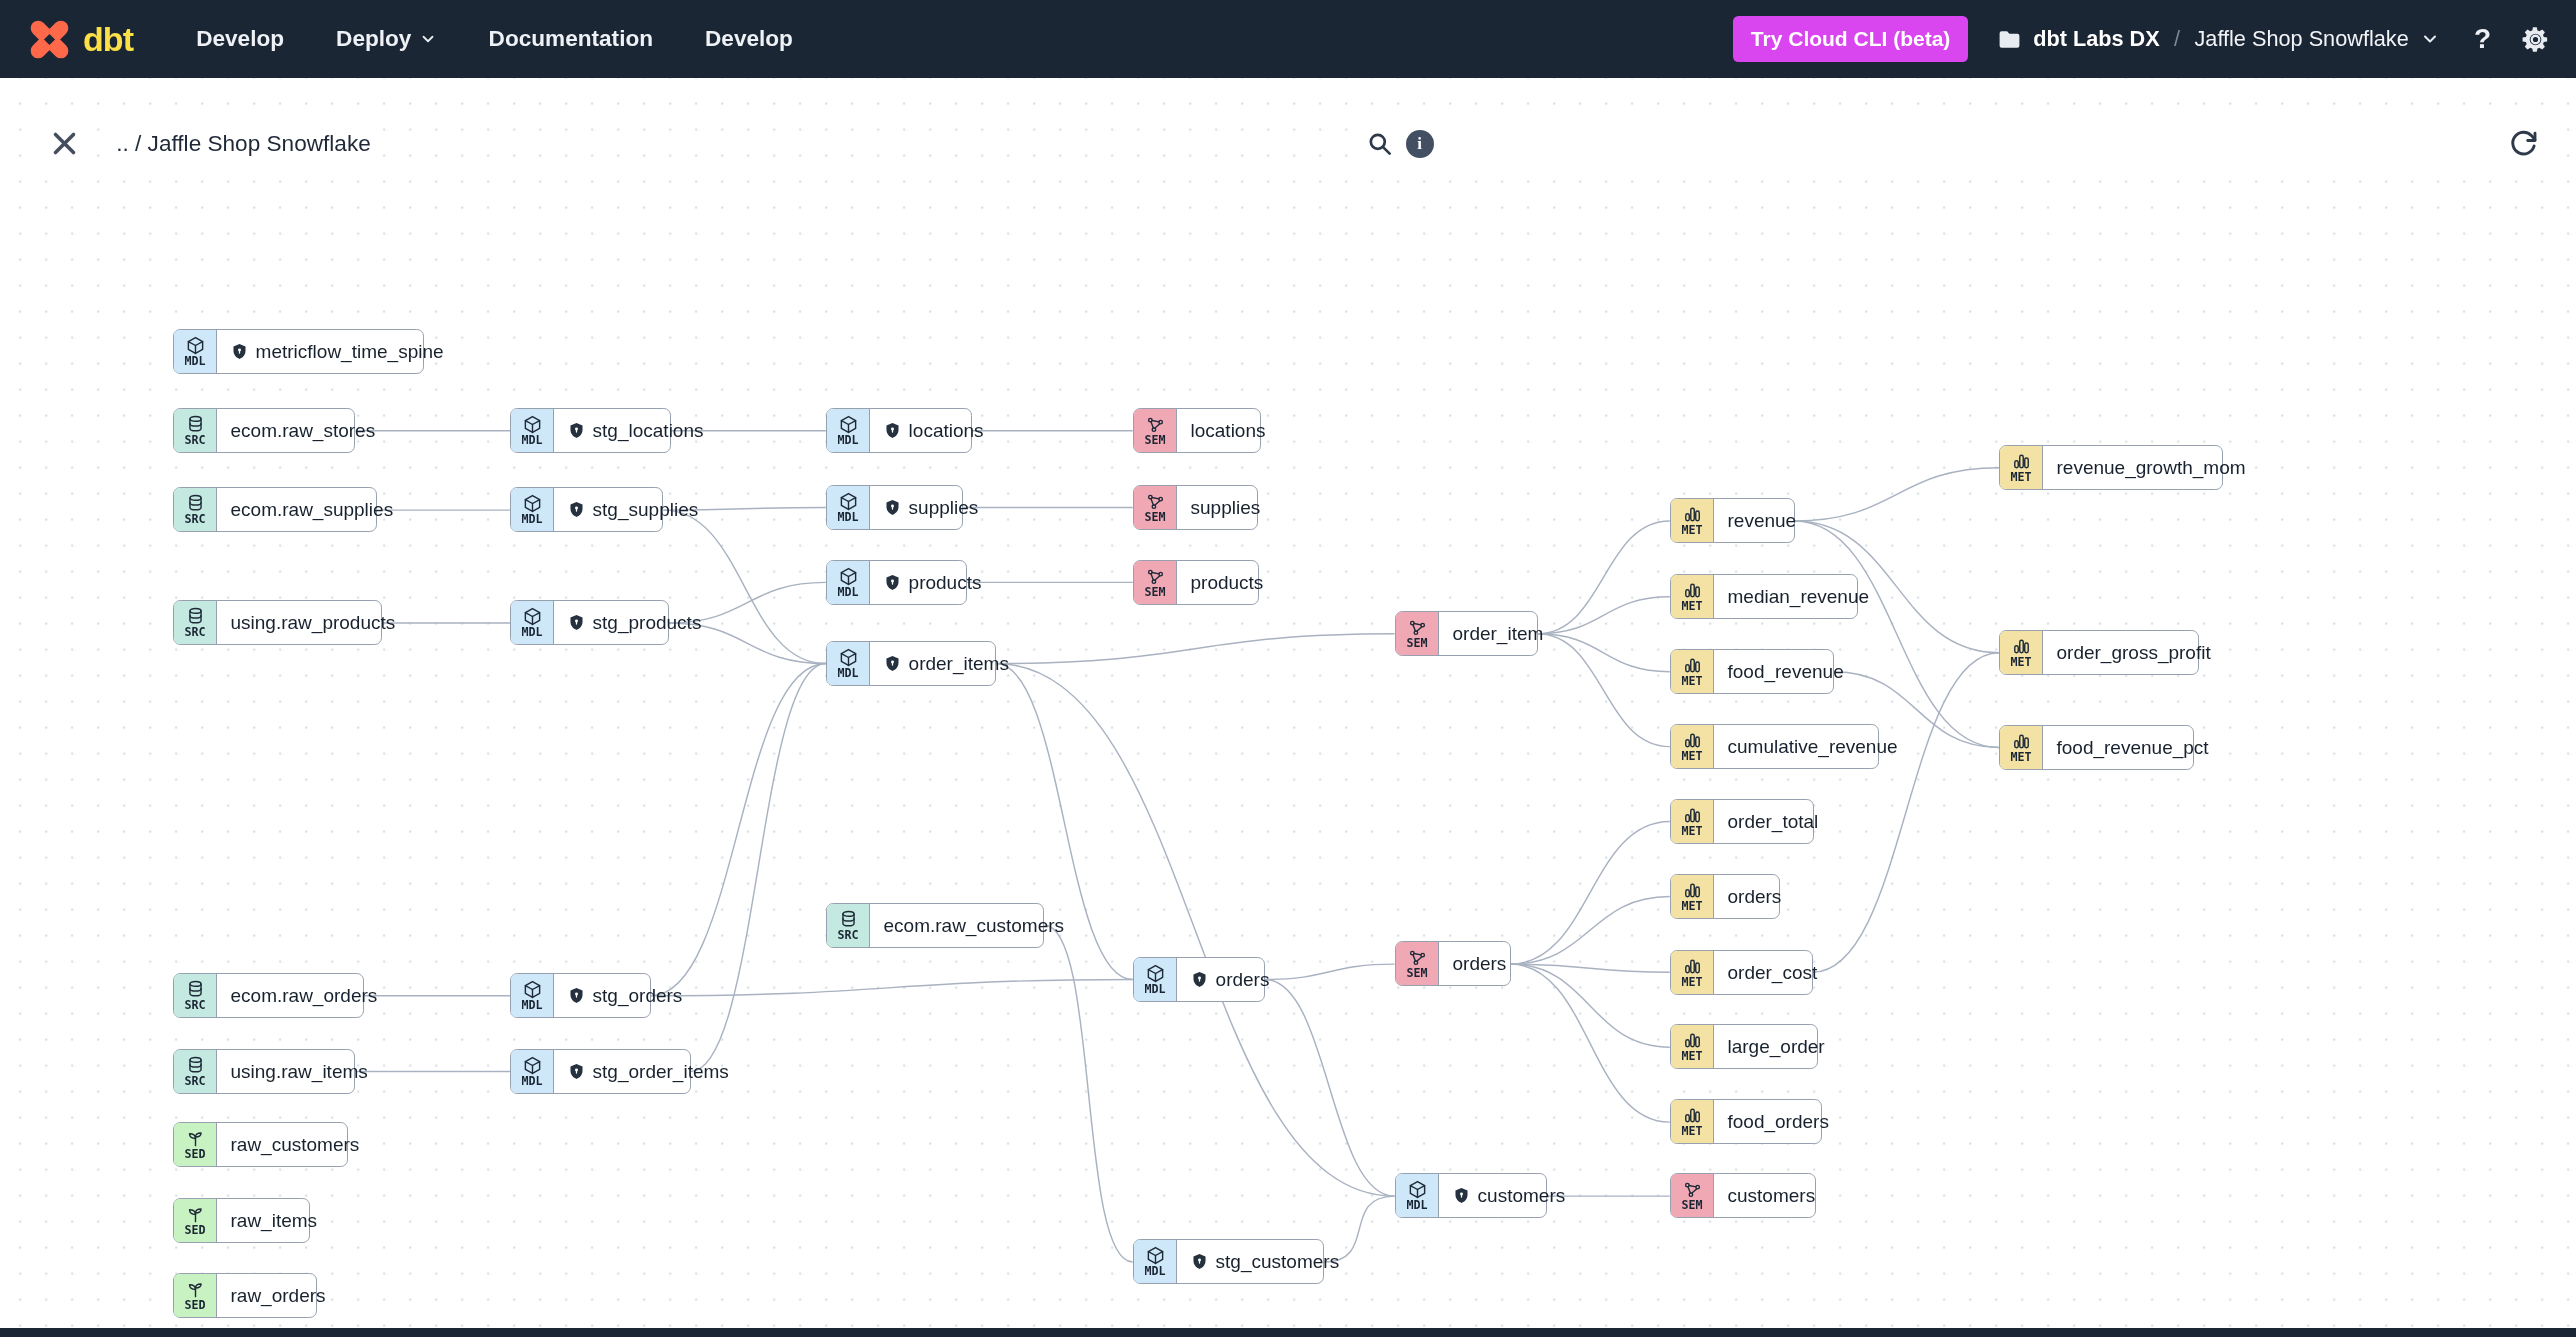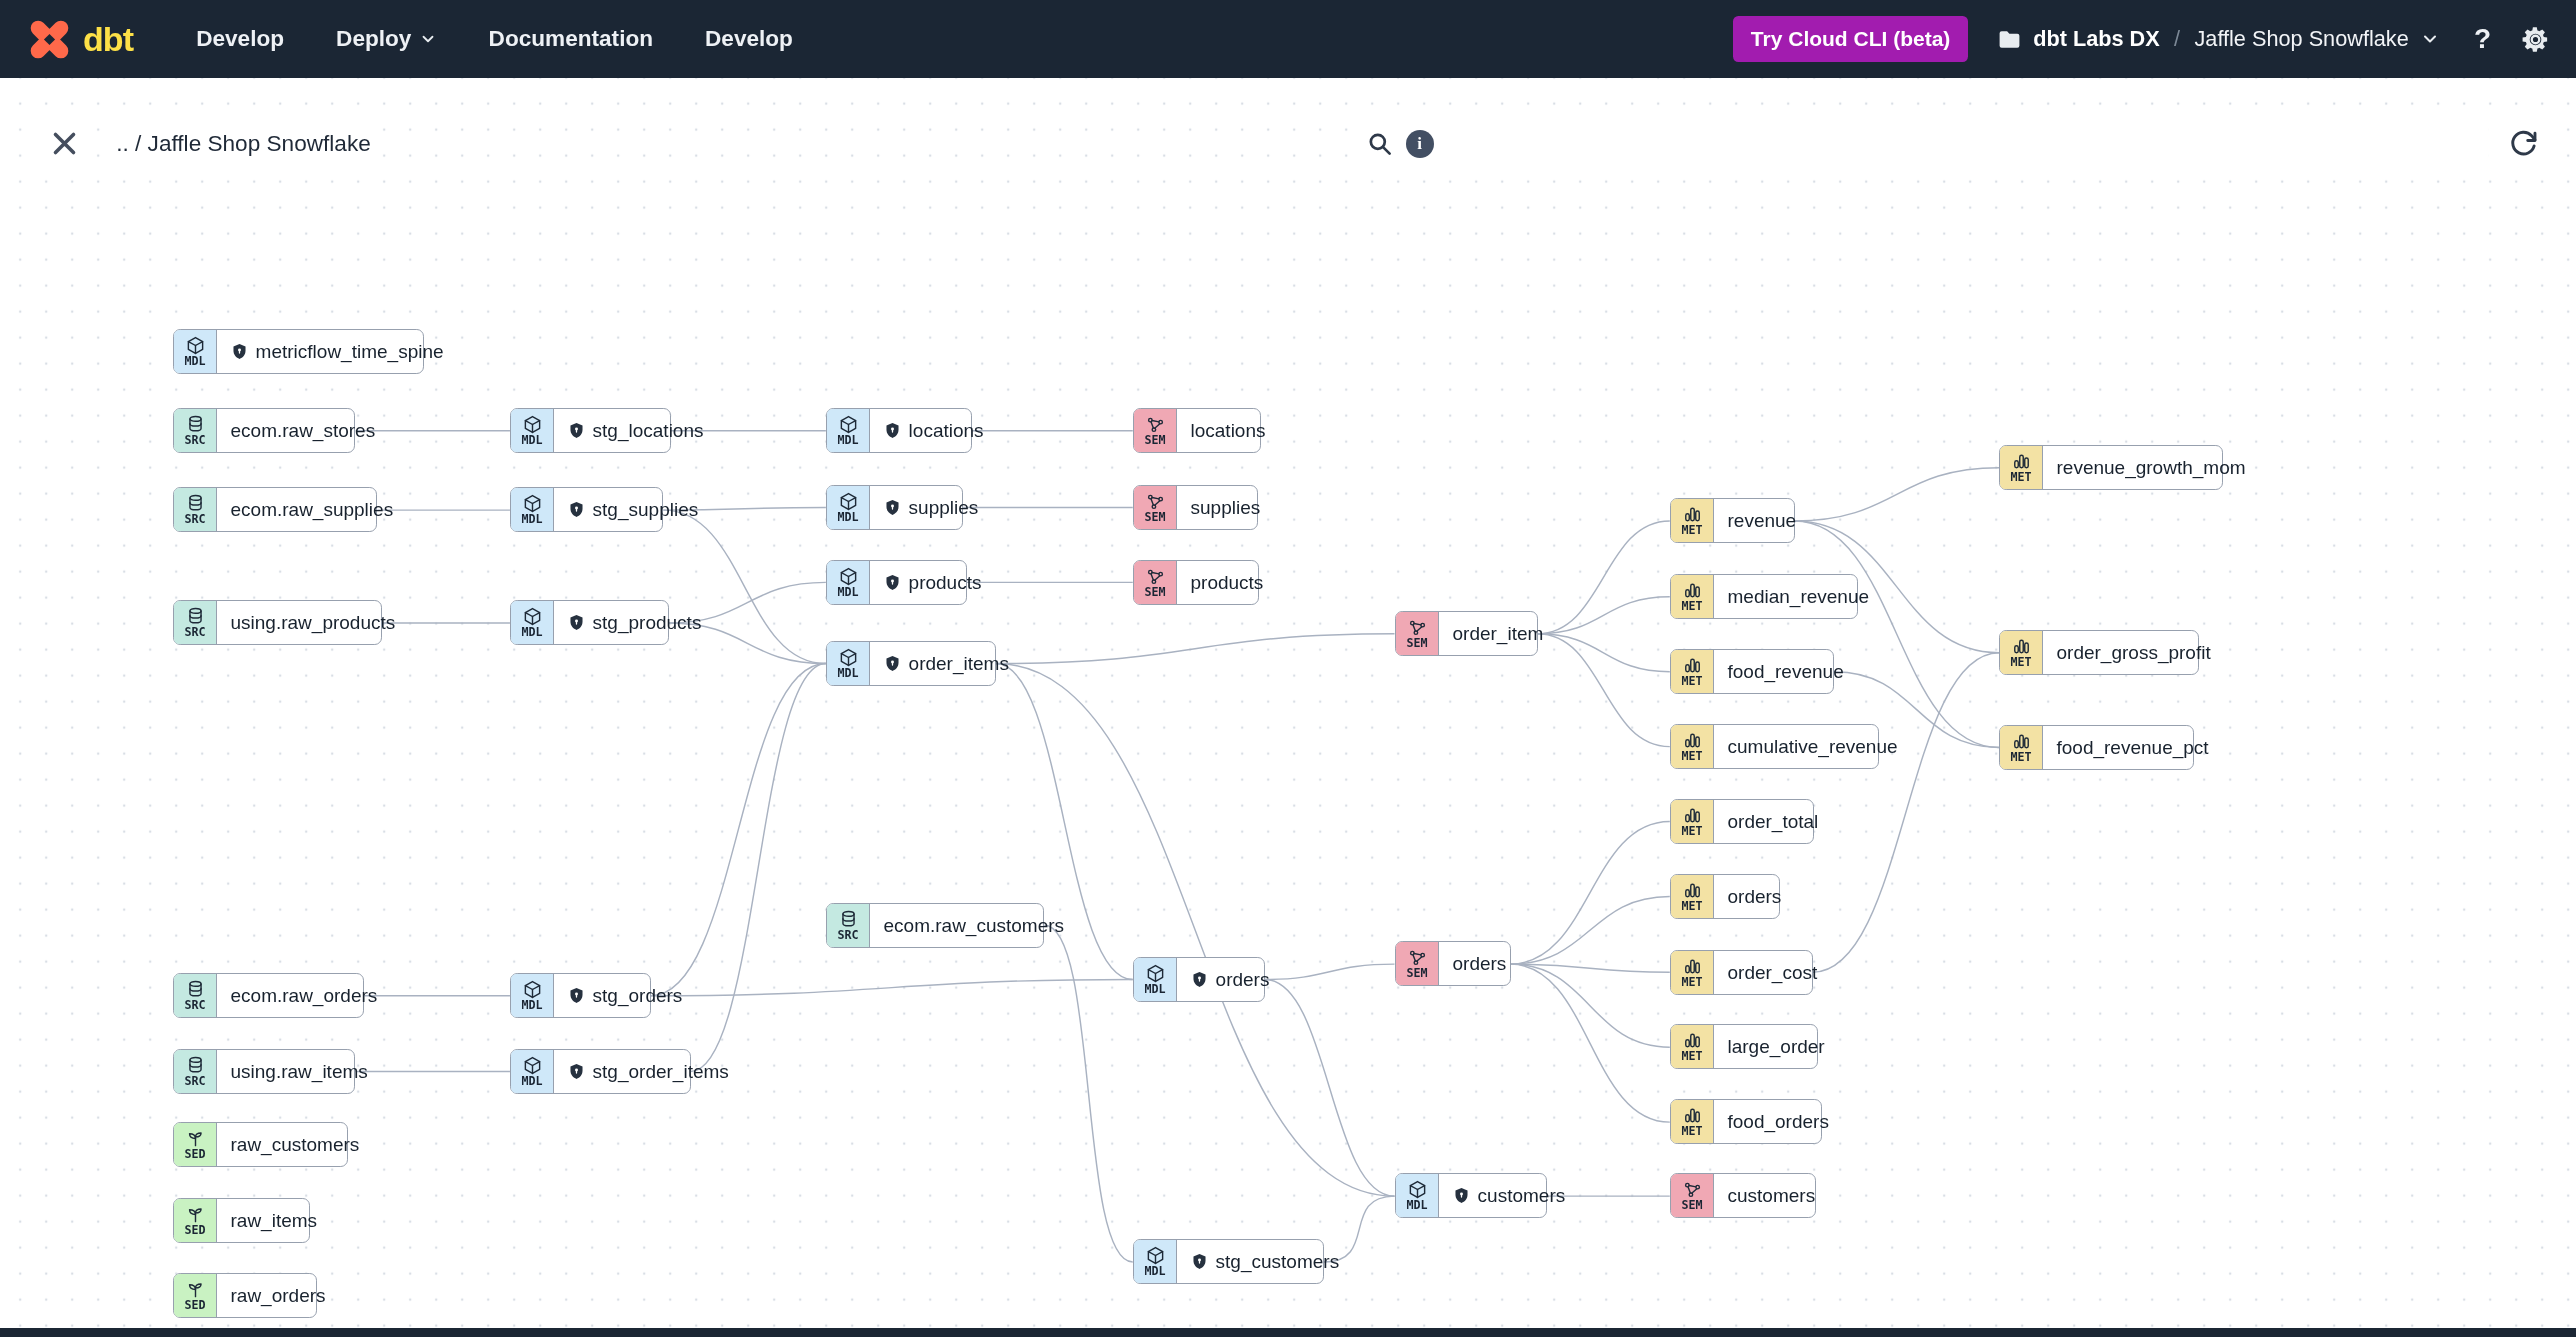--- a/index.html
+++ b/index.html
@@ -12,21 +12,21 @@
   .edges{position:absolute;inset:0;width:2576px;height:1338px;}
 
   
   .navbar{position:absolute;top:0;left:0;right:0;height:78px;background:#1b2634;z-index:20;
     display:flex;align-items:center;padding:0 25px;box-sizing:border-box;color:#eef1f5;}
   .logo{display:flex;align-items:center;gap:9px;margin-right:63px;}
   .logo-text{font-size:34px;font-weight:bold;color:#fde047;letter-spacing:-0.9px;}
   .nav-menu{display:flex;align-items:center;gap:52px;}
   .nav-item{font-size:22.6px;font-weight:600;color:#eef1f5;display:flex;align-items:center;gap:7.2px;cursor:pointer;}
   .nav-right{margin-left:auto;display:flex;align-items:center;gap:29px;}
-  .cta{background:#a21caf;color:#fff;font-size:21px;font-weight:600;padding:10.8px 18px;border-radius:5.4px;border:none;cursor:pointer;font-family:"Liberation Sans",sans-serif;}
+  .cta{background:#d946ef;color:#fff;font-size:21px;font-weight:600;padding:10.8px 18px;border-radius:5.4px;border:none;cursor:pointer;font-family:"Liberation Sans",sans-serif;}
   .account{display:flex;align-items:center;gap:10.8px;font-size:21.7px;}
   .acct-name{font-weight:bold;color:#fff;}
   .acct-sep{color:#7c8896;padding:0 3.6px;}
   .proj-name{color:#f2f4f7;}
   .help{font-size:28px;font-weight:bold;color:#eef1f5;cursor:pointer;margin-left:5.4px;}
   .gearwrap{cursor:pointer;display:flex;align-items:center;}
 
   
   .tbtn{position:absolute;background:#fff;border:1.8px solid #7e8а99;border-color:#7e8899;border-radius:9px;box-sizing:border-box;z-index:10;display:flex;align-items:center;justify-content:center;}
   .close-btn{left:34px;top:111px;width:60px;height:65px;cursor:pointer;}

